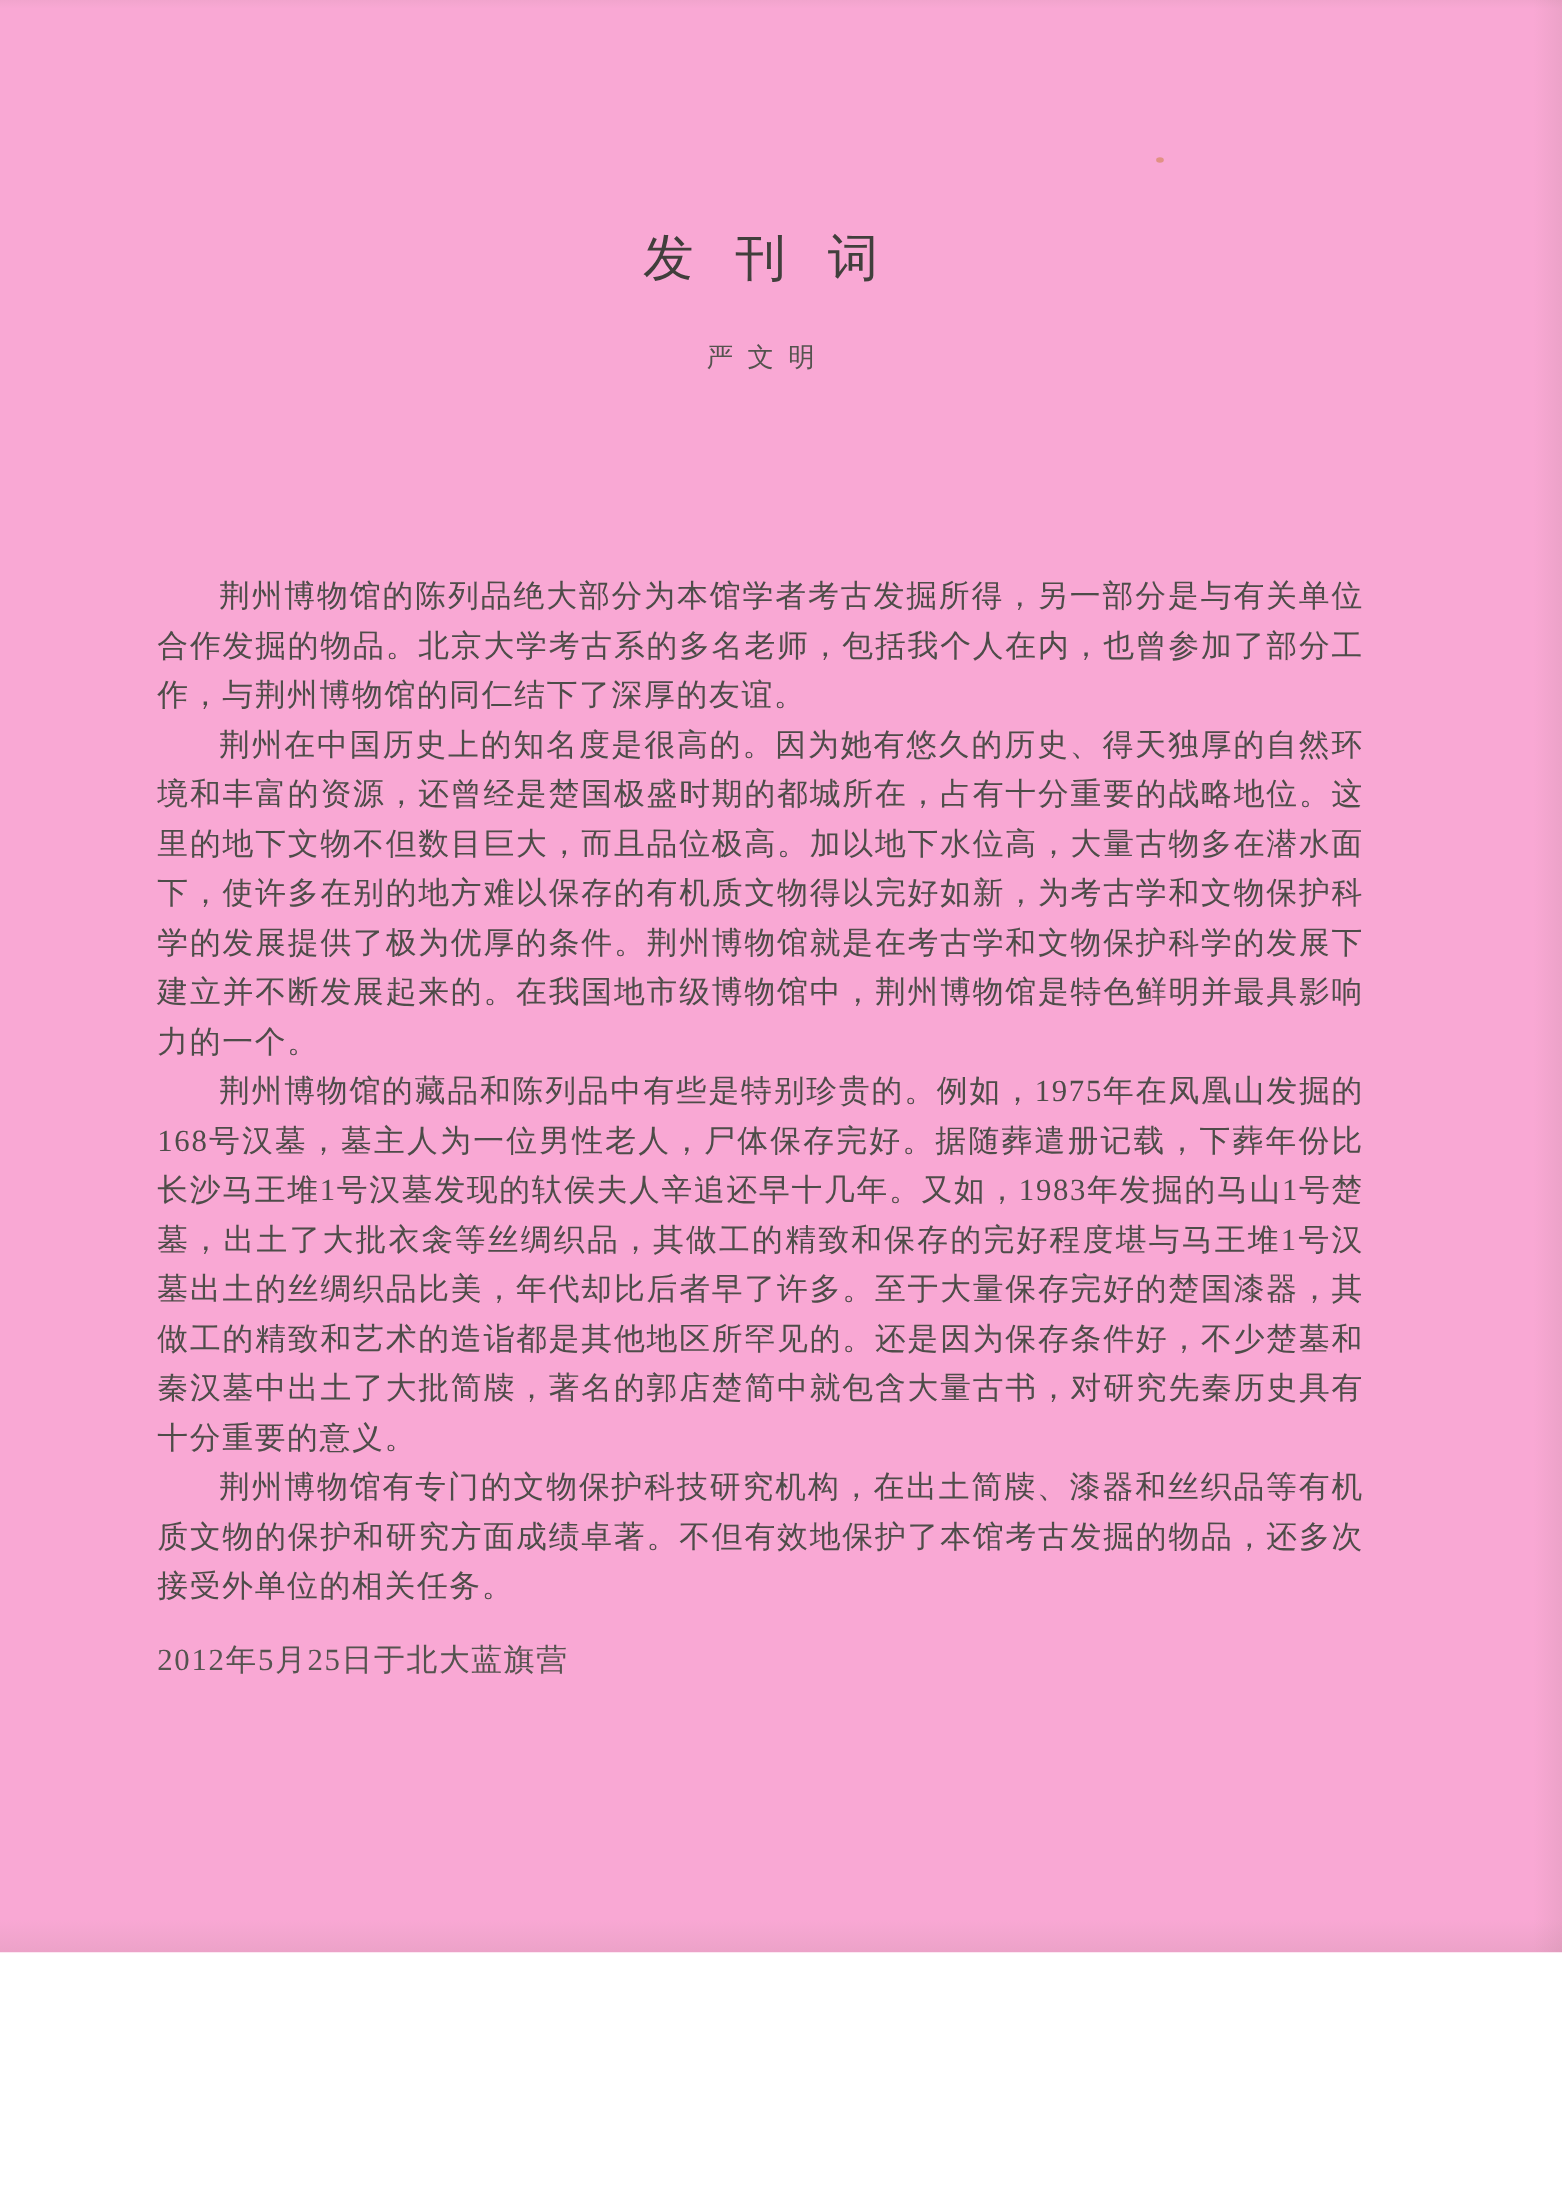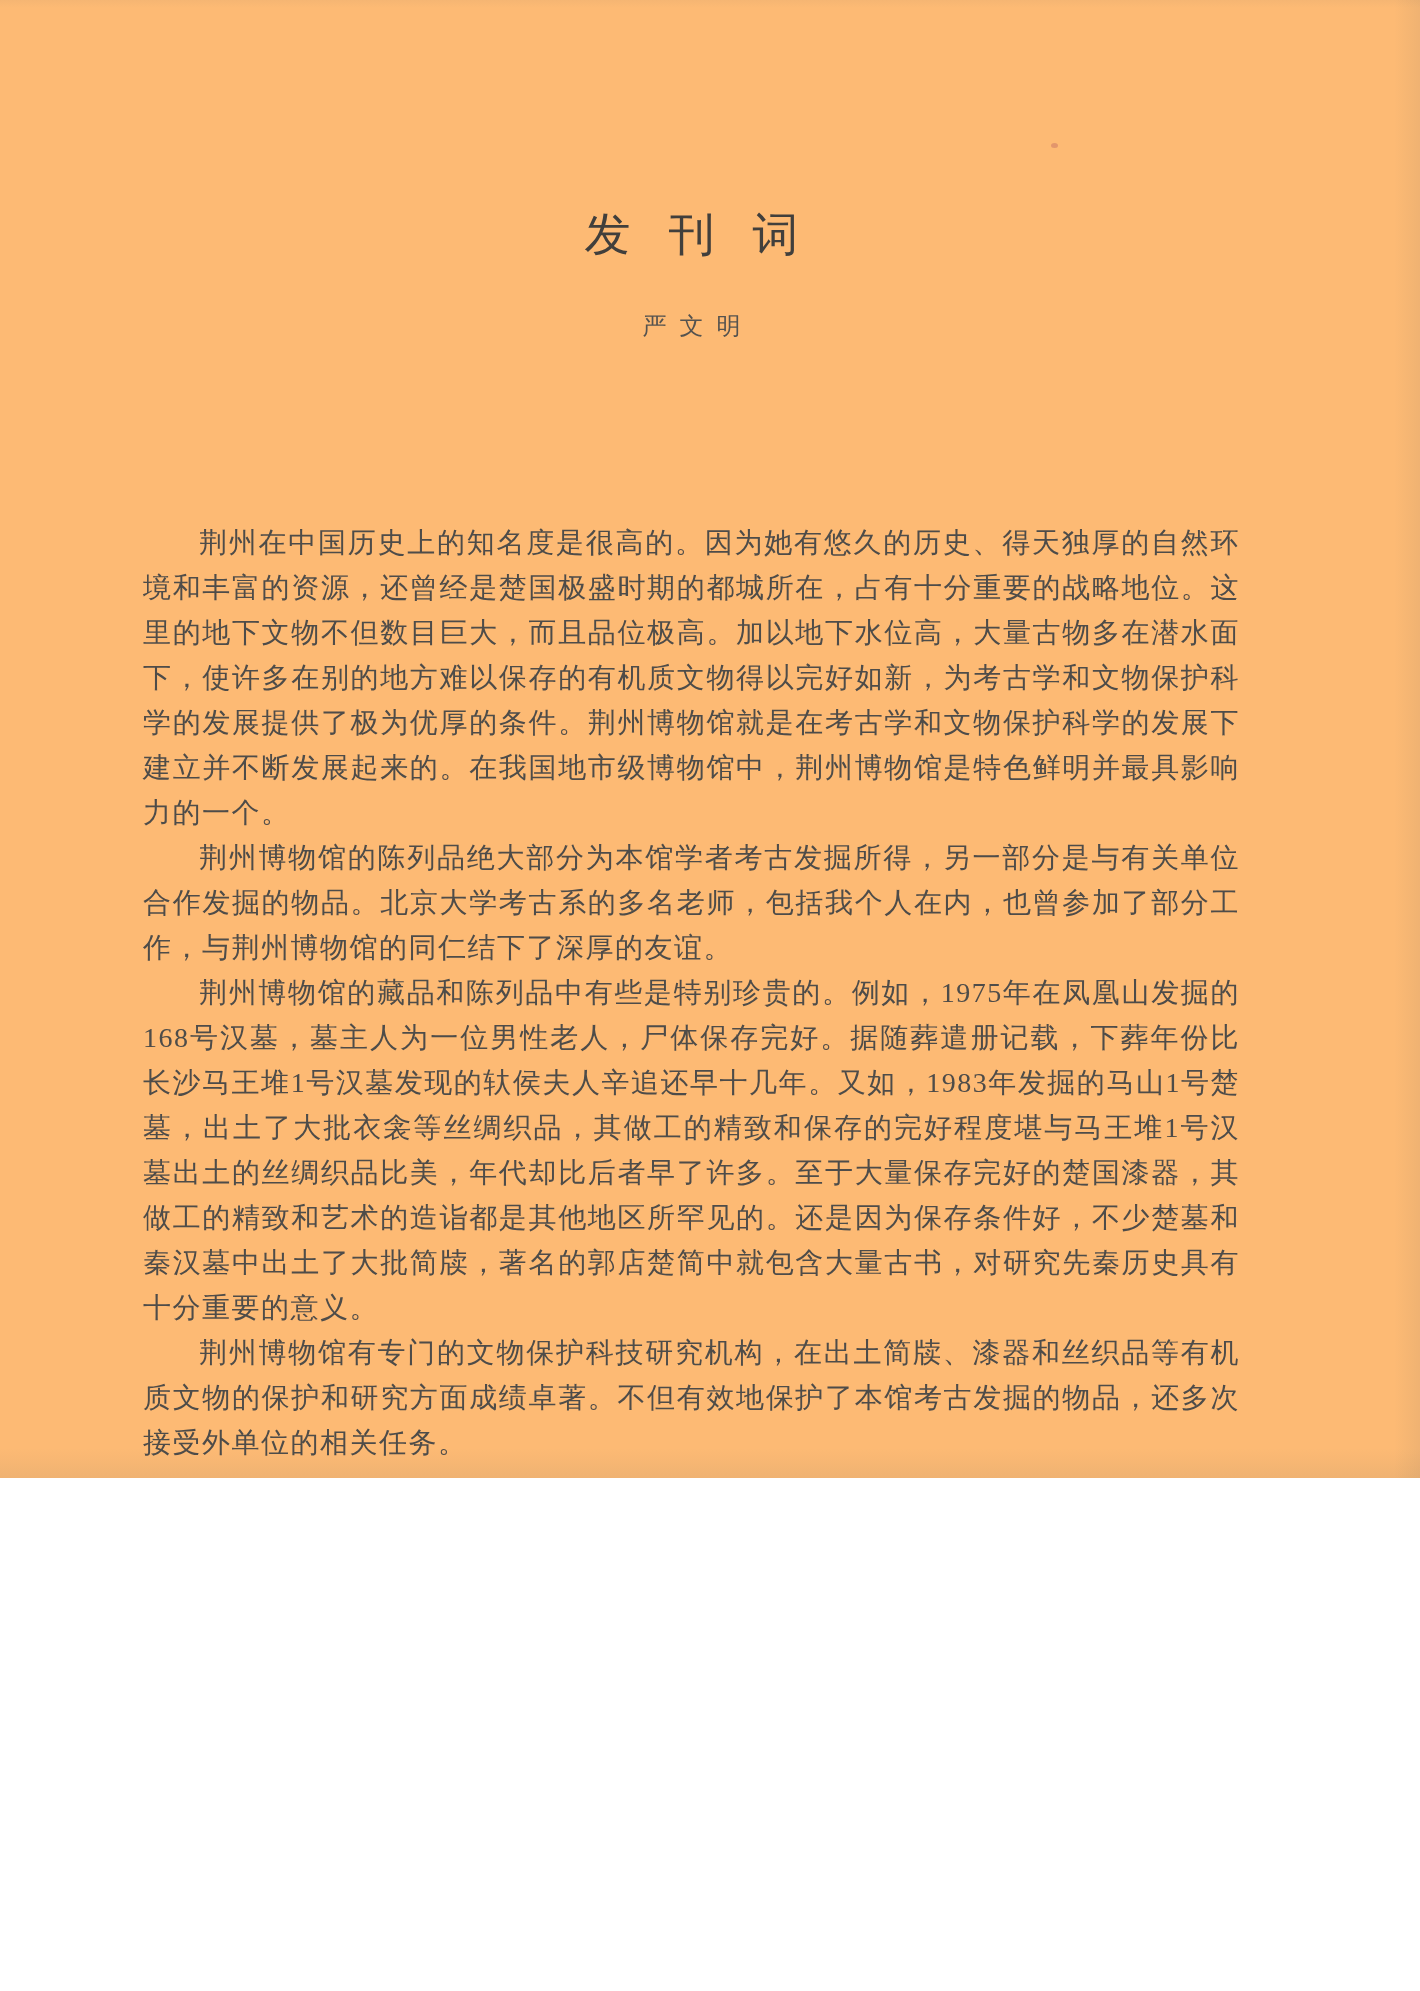--- a/index.html
+++ b/index.html
@@ -3,22 +3,22 @@
 <meta charset="utf-8">
 <style>
   html, body {
     margin: 0;
     padding: 0;
     background: #ffffff;
   }
   .page {
     position: relative;
     width: 1420px;
-    height: 1478px;
-    background: #fdba74;
+    height: 1775px;
+    background: #f9a8d4;
     overflow: hidden;
     font-family: "Liberation Serif", "DejaVu Serif", serif;
     color: #4e4c49;
   }
   
   .edge-right {
     position: absolute; top: 0; right: 0; width: 26px; height: 100%;
     background: linear-gradient(to right, rgba(120,110,95,0), rgba(120,110,95,0.10));
     pointer-events: none;
   }
@@ -90,22 +90,22 @@
   <div class="edge-bottom"></div>
   <div class="speck"></div>
 
   <div class="content">
 
     <h1 class="title">发刊词</h1>
 
     <div class="author">严文明</div>
 
     <div class="body-text">
+      <p>荆州博物馆的陈列品绝大部分为本馆学者考古发掘所得，另一部分是与有关单位合作发掘的物品。北京大学考古系的多名老师，包括我个人在内，也曾参加了部分工作，与荆州博物馆的同仁结下了深厚的友谊。</p>
       <p>荆州在中国历史上的知名度是很高的。因为她有悠久的历史、得天独厚的自然环境和丰富的资源，还曾经是楚国极盛时期的都城所在，占有十分重要的战略地位。这里的地下文物不但数目巨大，而且品位极高。加以地下水位高，大量古物多在潜水面下，使许多在别的地方难以保存的有机质文物得以完好如新，为考古学和文物保护科学的发展提供了极为优厚的条件。荆州博物馆就是在考古学和文物保护科学的发展下建立并不断发展起来的。在我国地市级博物馆中，荆州博物馆是特色鲜明并最具影响力的一个。</p>
-      <p>荆州博物馆的陈列品绝大部分为本馆学者考古发掘所得，另一部分是与有关单位合作发掘的物品。北京大学考古系的多名老师，包括我个人在内，也曾参加了部分工作，与荆州博物馆的同仁结下了深厚的友谊。</p>
       <p>荆州博物馆的藏品和陈列品中有些是特别珍贵的。例如，1975年在凤凰山发掘的168号汉墓，墓主人为一位男性老人，尸体保存完好。据随葬遣册记载，下葬年份比长沙马王堆1号汉墓发现的轪侯夫人辛追还早十几年。又如，1983年发掘的马山1号楚墓，出土了大批衣衾等丝绸织品，其做工的精致和保存的完好程度堪与马王堆1号汉墓出土的丝绸织品比美，年代却比后者早了许多。至于大量保存完好的楚国漆器，其做工的精致和艺术的造诣都是其他地区所罕见的。还是因为保存条件好，不少楚墓和秦汉墓中出土了大批简牍，著名的郭店楚简中就包含大量古书，对研究先秦历史具有十分重要的意义。</p>
       <p>荆州博物馆有专门的文物保护科技研究机构，在出土简牍、漆器和丝织品等有机质文物的保护和研究方面成绩卓著。不但有效地保护了本馆考古发掘的物品，还多次接受外单位的相关任务。</p>
     </div>
 
     <div class="dateline">2012年5月25日于北大蓝旗营</div>
 
   </div>
 </div>
 
 </body></html>

